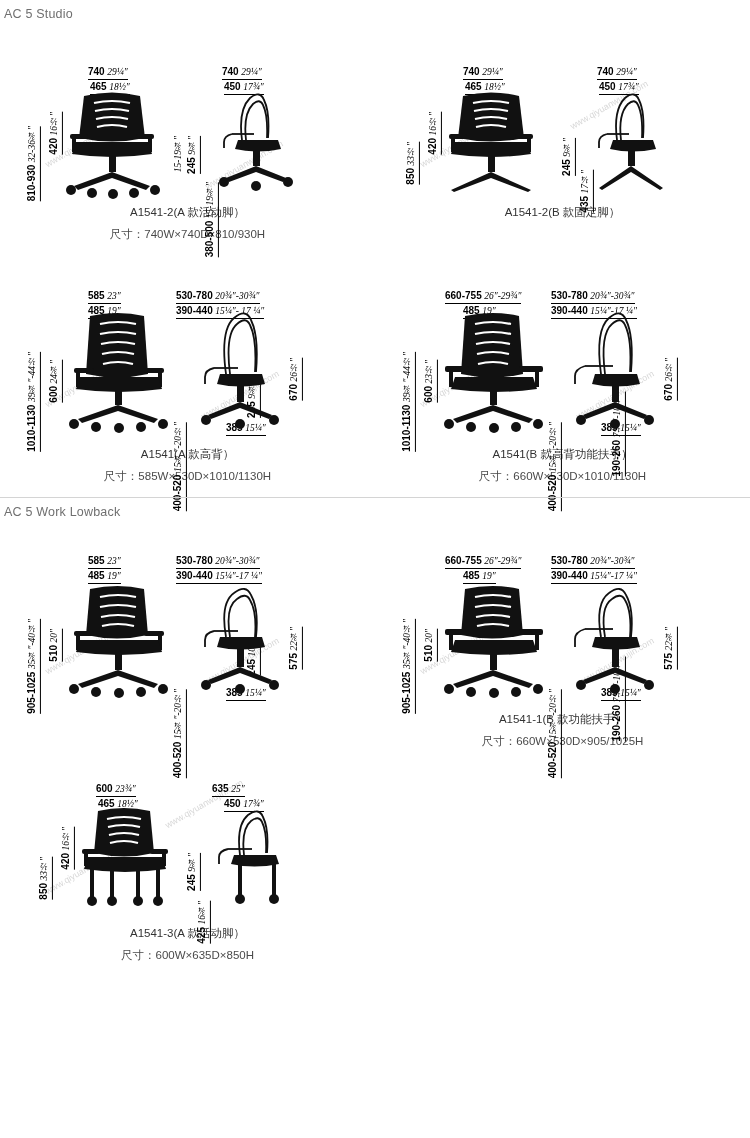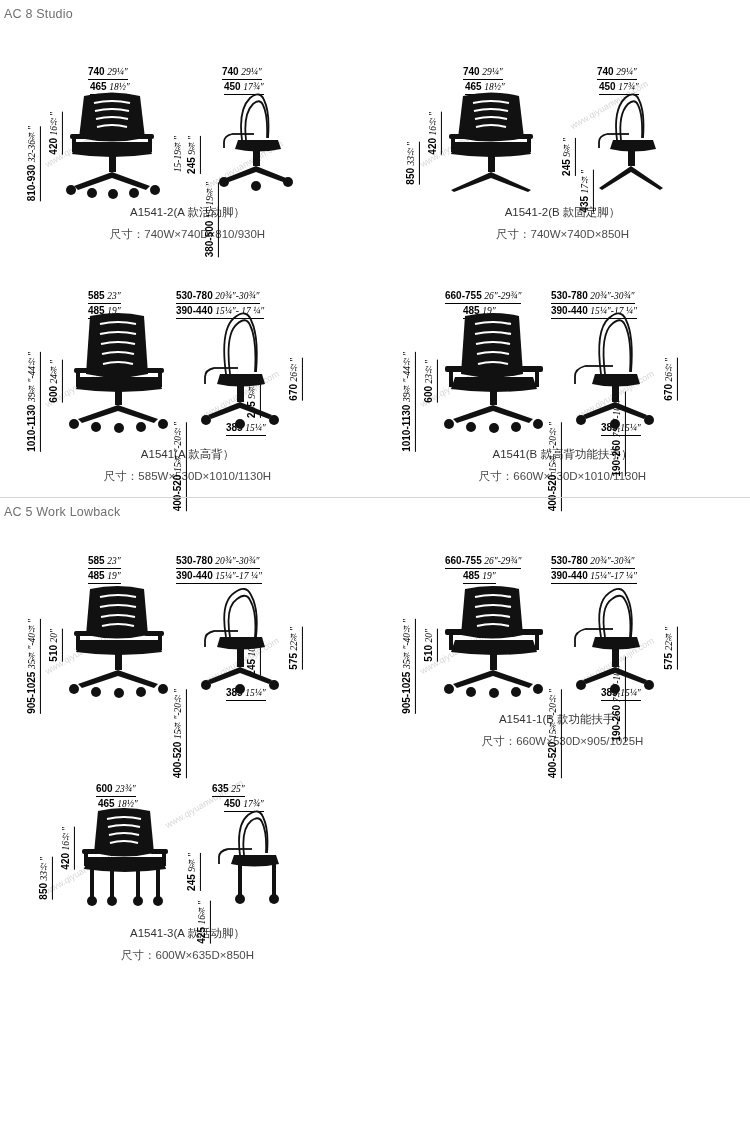--- a/index.html
+++ b/index.html
@@ -84,21 +84,21 @@
 
   svg { display:block; overflow:visible; }
   .sv { position:absolute; }
 </style>
 </head>
 <body>
 
 <div class="page">
 
 <div class="section">
-  <div class="section-head">AC 8 Studio</div>
+  <div class="section-head">AC 5 Studio</div>
   <div class="section-body">
 
     <div class="variant">
       <div class="draw">
 
         <span class="wm" style="left:40px; top:108px;">www.qiyuanwujin.com</span>
         <span class="wm" style="left:200px; top:130px;">www.qiyuanwujin.com</span>
 
         <div class="dim rule" style="left:88px; top:36px;">
           <b>740</b> <i>29¼″</i>
@@ -247,21 +247,20 @@
           <g fill="#111">
             <path d="M22 48 h40 l3 9 q-24 5 -46 0 z"></path>
             <rect x="37" y="57" width="7" height="17"></rect>
             <path d="M40 74 l-32 22 3 2 29 -18 29 18 3 -2 z"></path>
           </g>
         </svg>
       </div>
 
       <div class="caption">
         <div class="code">A1541-2(B 款固定脚）</div>
-        <div class="dims">尺寸：740W×740D×850H</div>
       </div>
     </div>
   </div>
 </div>
 
 <div class="section">
   <div class="section-body">
 
     <div class="variant">
       <div class="draw tall">

